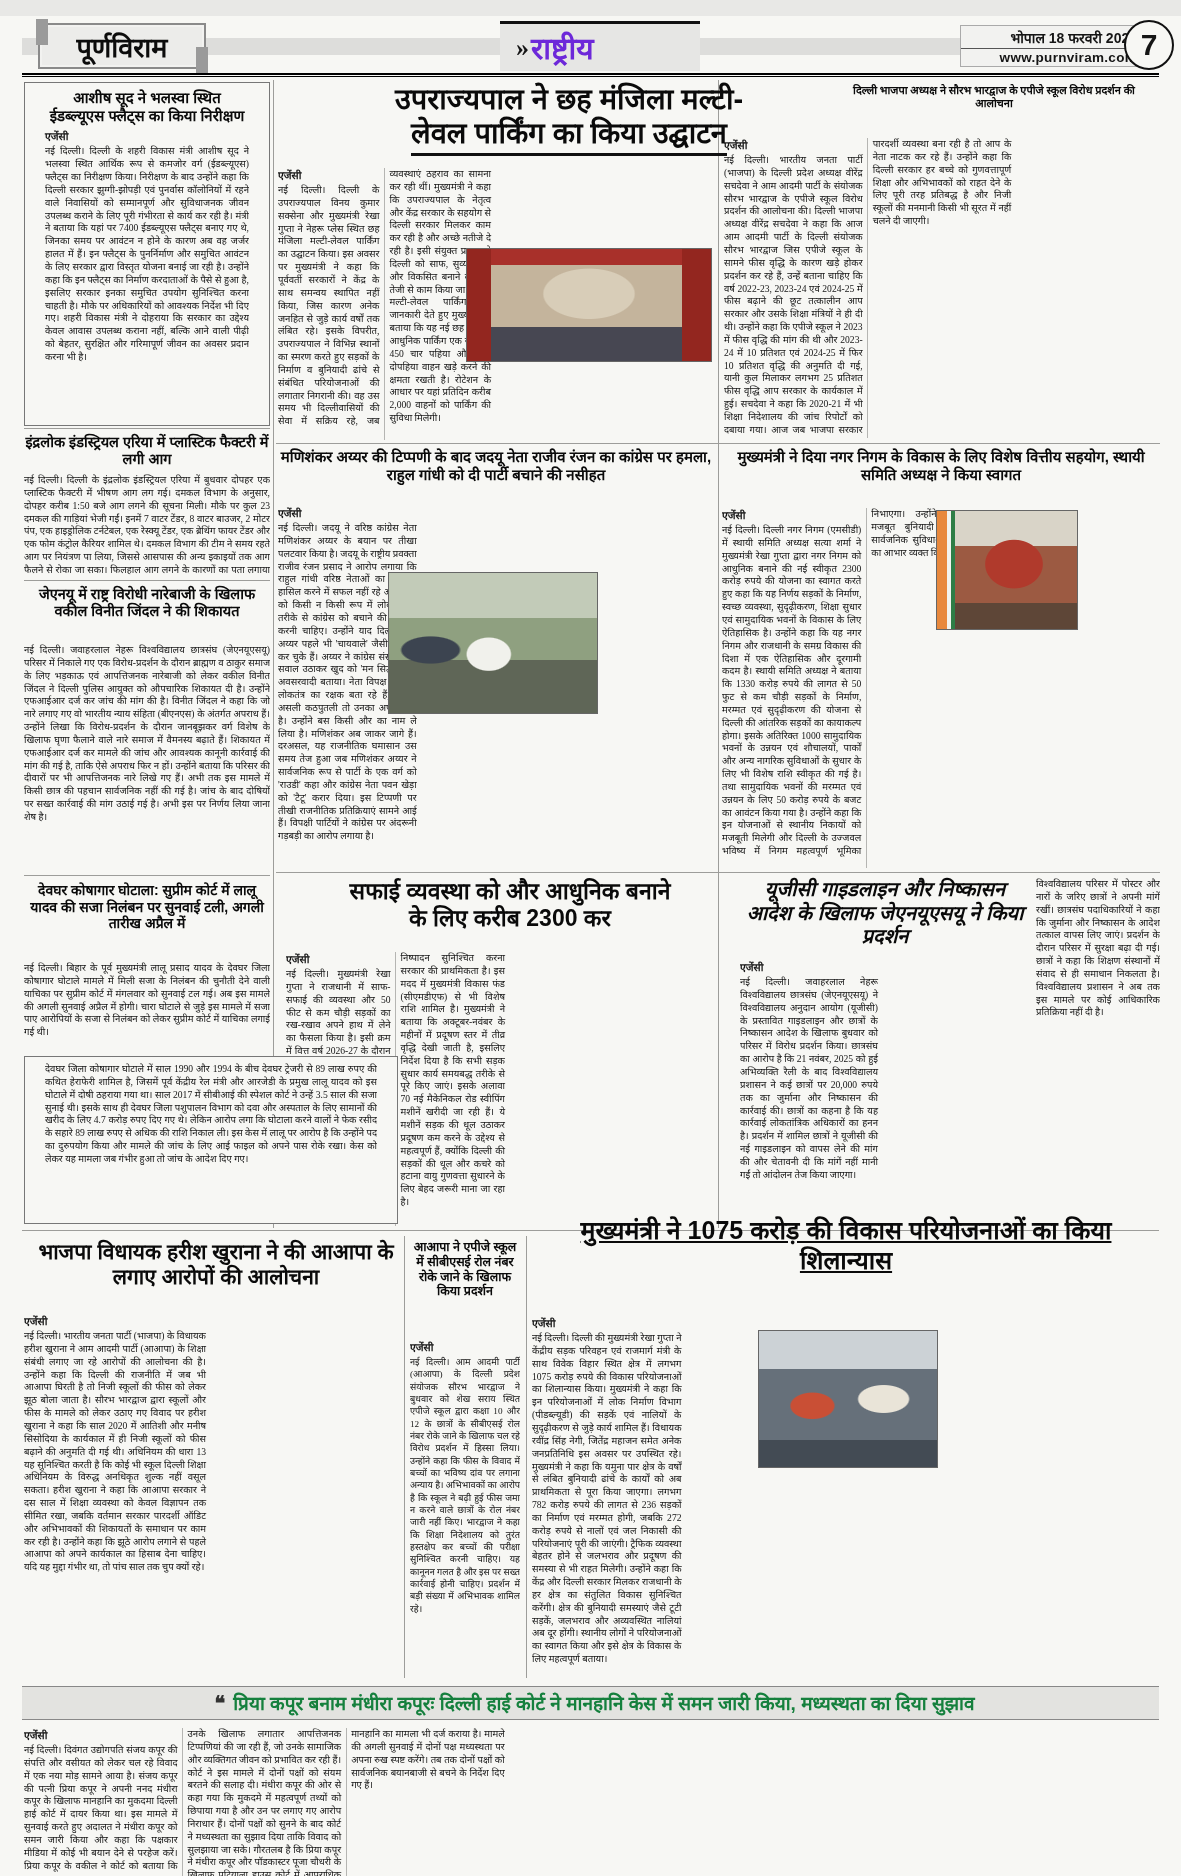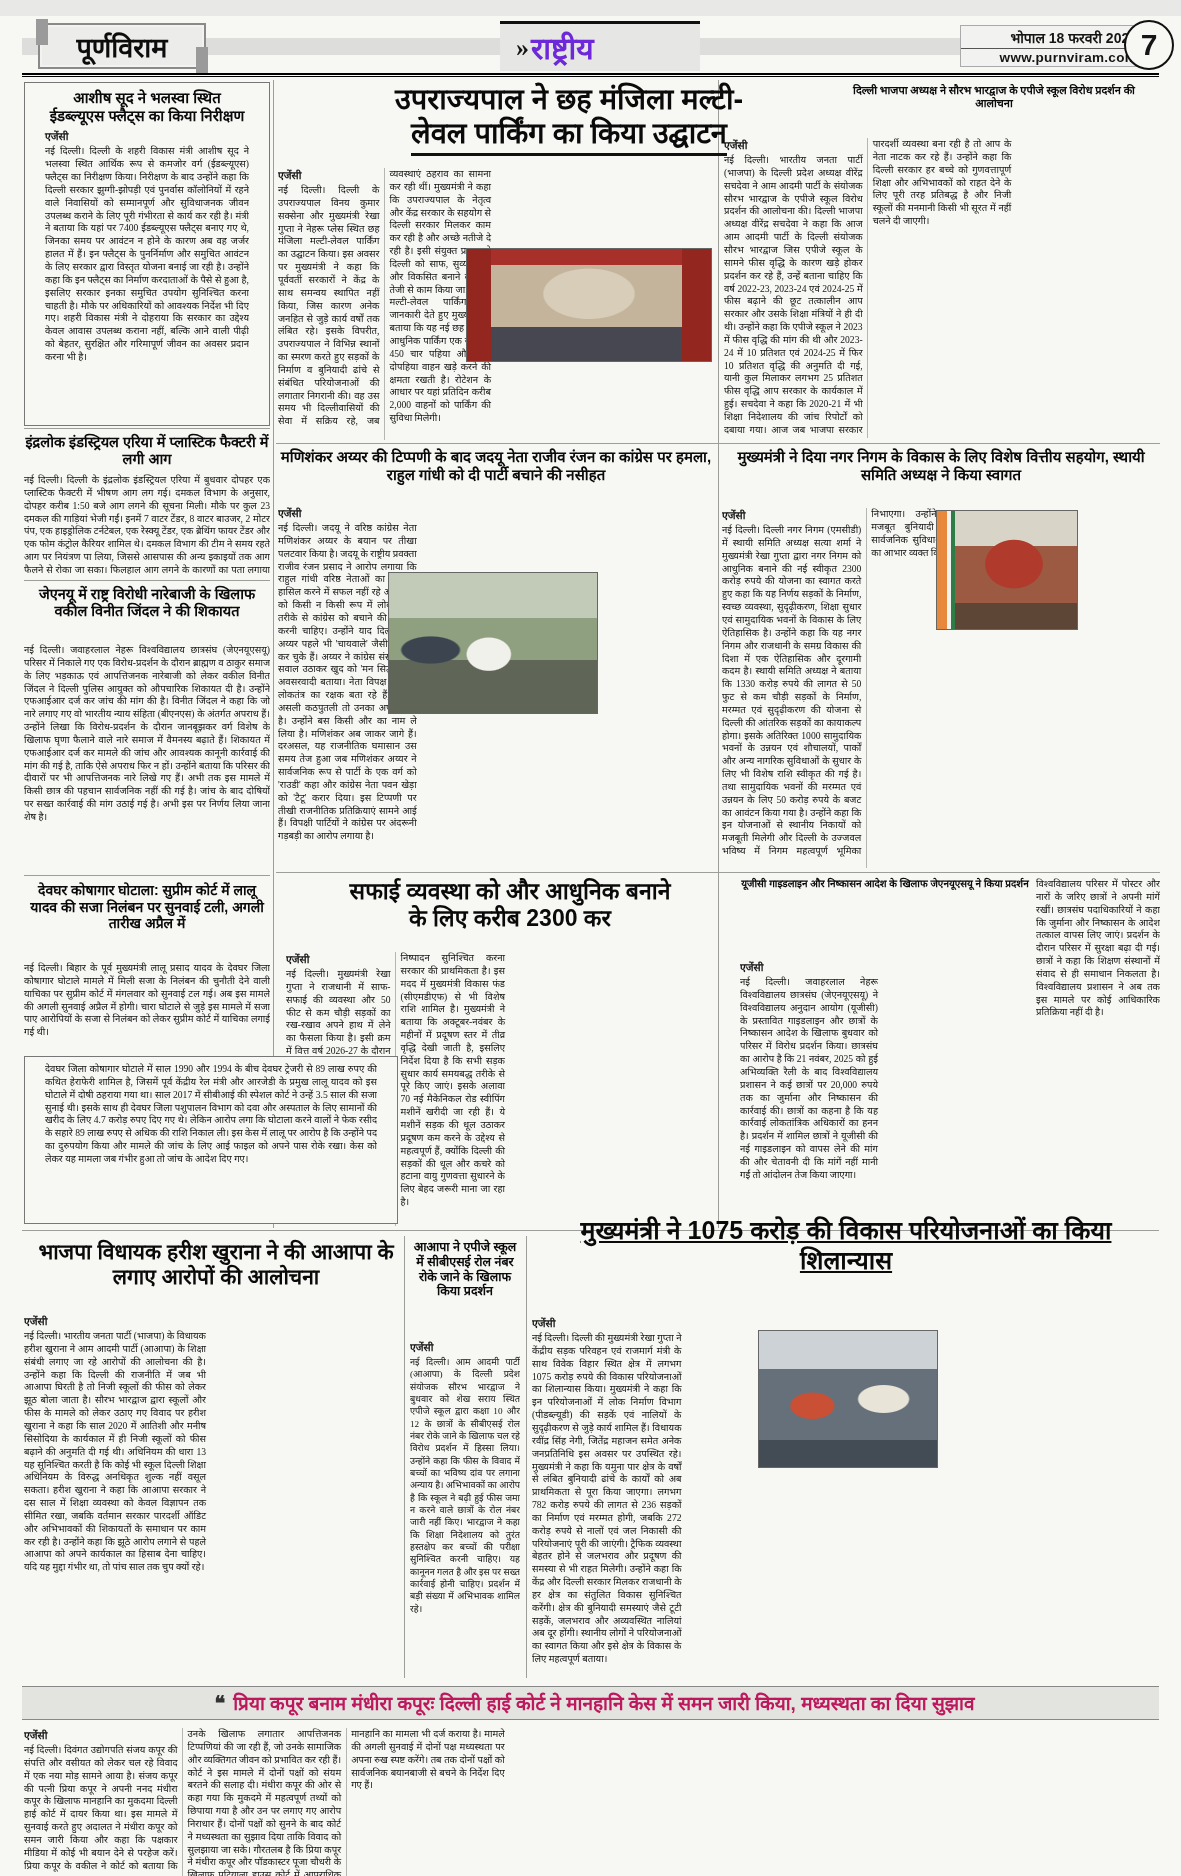--- a/index.html
+++ b/index.html
@@ -80,21 +80,21 @@
       radial-gradient(ellipse at 30% 55%, #c94f35 0 12%, rgba(0,0,0,0) 13%),
       radial-gradient(ellipse at 70% 50%, #e9e4d8 0 14%, rgba(0,0,0,0) 15%),
       linear-gradient(180deg,#ccd2d6 0 28%, #66707a 28% 80%, #434b54 80%);
   }
   
   .strip-band {
     position:absolute; left:22px; top:1670px; width:1137px; height:34px;
     background:#e3e3e0; border-top:1px solid #888; border-bottom:1px solid #888;
     display:flex; align-items:center; justify-content:center;
   }
-  .strip-hl { font-family:"Liberation Sans",sans-serif; font-weight:700; font-size:19px; color:#be185d; }
+  .strip-hl { font-family:"Liberation Sans",sans-serif; font-weight:700; font-size:19px; color:#15803d; }
   .quote-mark { font-size:20px; font-weight:700; margin:0 8px; color:#333; }
 </style>
 </head>
 <body>
 
 <div class="page">
 
   <div class="mast-band"></div>
   <div class="tri tri-a"></div>
   <div class="tri tri-b"></div>
@@ -177,21 +177,21 @@
 
   <div class="hl" style="left:286px; top:862px; width:448px; font-size:23px;">
     <div>सफाई व्यवस्था को और आधुनिक बनाने</div>
     <div>के लिए करीब 2300 कर</div>
   </div>
   <div class="body cols4" style="left:286px; top:936px; width:448px; height:274px;">
     <span class="byline">एजेंसी</span>
     <span>नई दिल्ली। मुख्यमंत्री रेखा गुप्ता ने राजधानी में साफ-सफाई की व्यवस्था और 50 फीट से कम चौड़ी सड़कों का रख-रखाव अपने हाथ में लेने का फैसला किया है। इसी क्रम में वित्त वर्ष 2026-27 के दौरान प्रस्तावित करीब 2300 करोड़ रुपये की इस योजना को मंजूरी दी गई है। इससे दिल्ली नगर निगम (एमसीडी) के कामकाज में आ रही वित्तीय अड़चनें दूर होंगी और करीब 1330 किलोमीटर सड़कों के निर्माण, मरम्मत और सुदृढ़ीकरण का काम तेज गति से पूरा किया जा सकेगा। मुख्यमंत्री ने बताया कि ये सब काम 30 सितंबर 2026 तक पूरे किए जाने का लक्ष्य है। सफाई परियोजनाओं का निष्पादन सुनिश्चित करना सरकार की प्राथमिकता है। इस मदद में मुख्यमंत्री विकास फंड (सीएमडीएफ) से भी विशेष राशि शामिल है। मुख्यमंत्री ने बताया कि अक्टूबर-नवंबर के महीनों में प्रदूषण स्तर में तीव्र वृद्धि देखी जाती है, इसलिए निर्देश दिया है कि सभी सड़क सुधार कार्य समयबद्ध तरीके से पूरे किए जाएं। इसके अलावा 70 नई मैकेनिकल रोड स्वीपिंग मशीनें खरीदी जा रही हैं। ये मशीनें सड़क की धूल उठाकर प्रदूषण कम करने के उद्देश्य से महत्वपूर्ण हैं, क्योंकि दिल्ली की सड़कों की धूल और कचरे को हटाना वायु गुणवत्ता सुधारने के लिए बेहद जरूरी माना जा रहा है।</span>
   </div>
 
-  <div class="hl" style="left:740px; top:862px; width:290px; font-size:10px;">यूजीसी गाइडलाइन और निष्कासन आदेश के खिलाफ जेएनयूएसयू ने किया प्रदर्शन</div>
+  <div class="hl" style="left:740px; top:862px; width:290px; font-size:20px;font-style:italic;">यूजीसी गाइडलाइन और निष्कासन आदेश के खिलाफ जेएनयूएसयू ने किया प्रदर्शन</div>
   <div class="body cols2" style="left:740px; top:944px; width:286px; height:266px;">
     <span class="byline">एजेंसी</span>
     <span>नई दिल्ली। जवाहरलाल नेहरू विश्वविद्यालय छात्रसंघ (जेएनयूएसयू) ने विश्वविद्यालय अनुदान आयोग (यूजीसी) के प्रस्तावित गाइडलाइन और छात्रों के निष्कासन आदेश के खिलाफ बुधवार को परिसर में विरोध प्रदर्शन किया। छात्रसंघ का आरोप है कि 21 नवंबर, 2025 को हुई अभिव्यक्ति रैली के बाद विश्वविद्यालय प्रशासन ने कई छात्रों पर 20,000 रुपये तक का जुर्माना और निष्कासन की कार्रवाई की। छात्रों का कहना है कि यह कार्रवाई लोकतांत्रिक अधिकारों का हनन है। प्रदर्शन में शामिल छात्रों ने यूजीसी की नई गाइडलाइन को वापस लेने की मांग की और चेतावनी दी कि मांगें नहीं मानी गईं तो आंदोलन तेज किया जाएगा।</span>
   </div>
   <div class="body" style="left:1036px; top:862px; width:124px; height:348px;">विश्वविद्यालय परिसर में पोस्टर और नारों के जरिए छात्रों ने अपनी मांगें रखीं। छात्रसंघ पदाधिकारियों ने कहा कि जुर्माना और निष्कासन के आदेश तत्काल वापस लिए जाएं। प्रदर्शन के दौरान परिसर में सुरक्षा बढ़ा दी गई। छात्रों ने कहा कि शिक्षण संस्थानों में संवाद से ही समाधान निकलता है। विश्वविद्यालय प्रशासन ने अब तक इस मामले पर कोई आधिकारिक प्रतिक्रिया नहीं दी है।</div>
 
   <div class="hl" style="left:36px; top:1224px; width:360px; font-size:21px;">भाजपा विधायक हरीश खुराना ने की आआपा के लगाए आरोपों की आलोचना</div>
   <div class="body cols2" style="left:24px; top:1298px; width:374px; height:362px;">
     <span class="byline">एजेंसी</span>
     <span>नई दिल्ली। भारतीय जनता पार्टी (भाजपा) के विधायक हरीश खुराना ने आम आदमी पार्टी (आआपा) के शिक्षा संबंधी लगाए जा रहे आरोपों की आलोचना की है। उन्होंने कहा कि दिल्ली की राजनीति में जब भी आआपा घिरती है तो निजी स्कूलों की फीस को लेकर झूठ बोला जाता है। सौरभ भारद्वाज द्वारा स्कूलों और फीस के मामले को लेकर उठाए गए विवाद पर हरीश खुराना ने कहा कि साल 2020 में आतिशी और मनीष सिसोदिया के कार्यकाल में ही निजी स्कूलों को फीस बढ़ाने की अनुमति दी गई थी। अधिनियम की धारा 13 यह सुनिश्चित करती है कि कोई भी स्कूल दिल्ली शिक्षा अधिनियम के विरुद्ध अनधिकृत शुल्क नहीं वसूल सकता। हरीश खुराना ने कहा कि आआपा सरकार ने दस साल में शिक्षा व्यवस्था को केवल विज्ञापन तक सीमित रखा, जबकि वर्तमान सरकार पारदर्शी ऑडिट और अभिभावकों की शिकायतों के समाधान पर काम कर रही है। उन्होंने कहा कि झूठे आरोप लगाने से पहले आआपा को अपने कार्यकाल का हिसाब देना चाहिए। यदि यह मुद्दा गंभीर था, तो पांच साल तक चुप क्यों रहे।</span>

